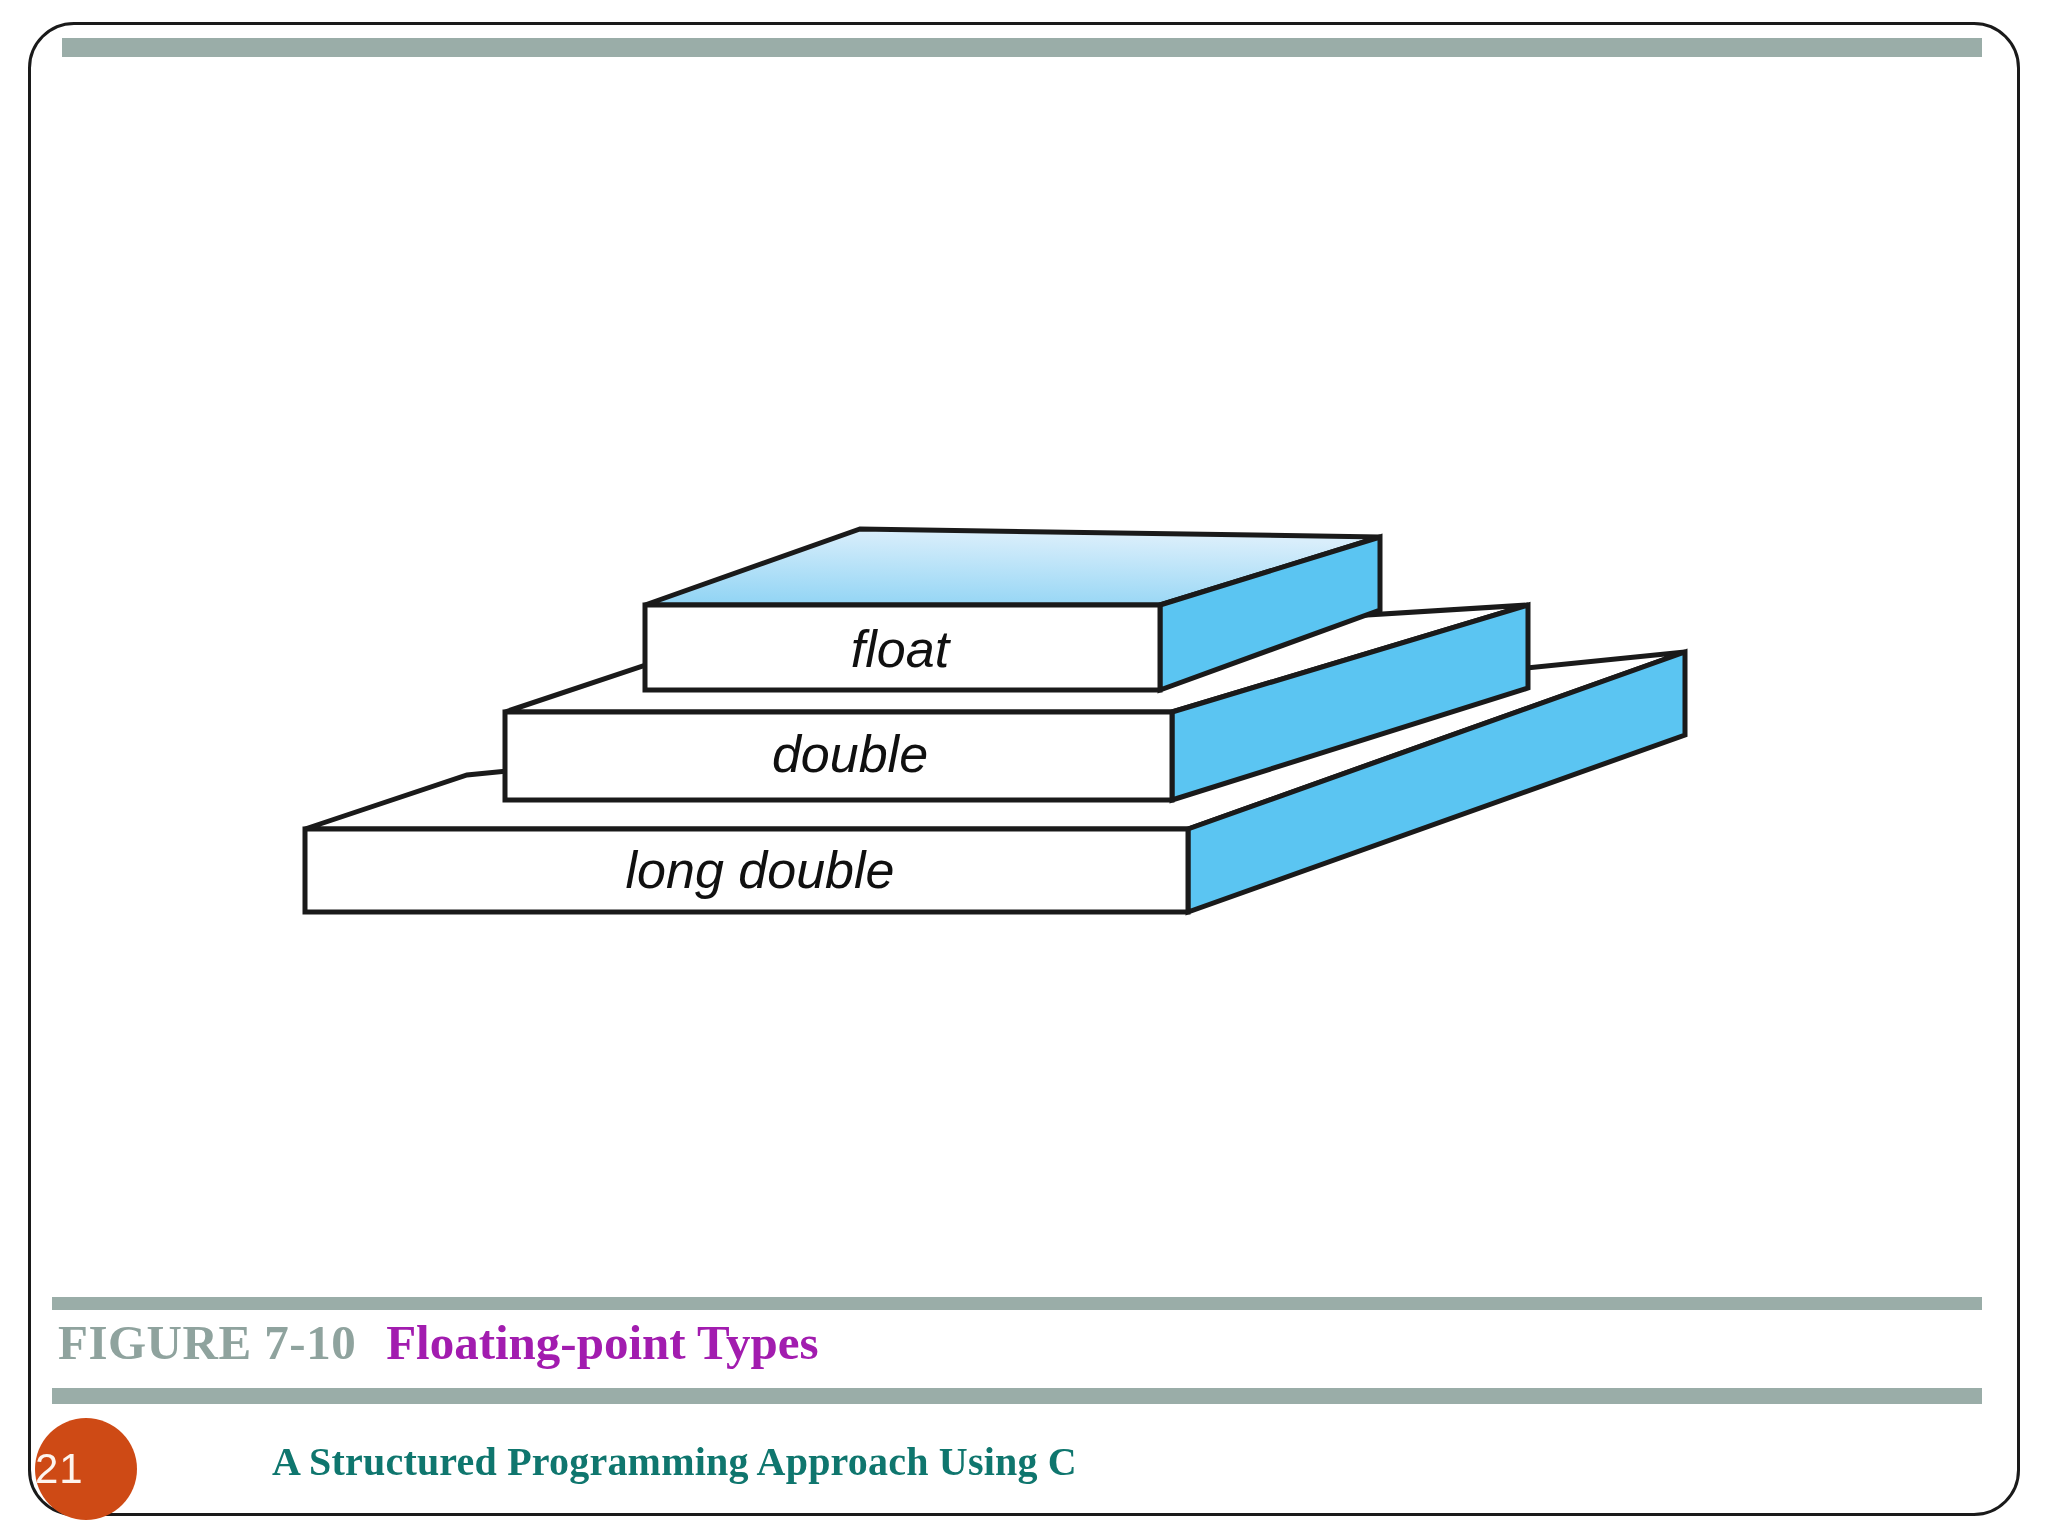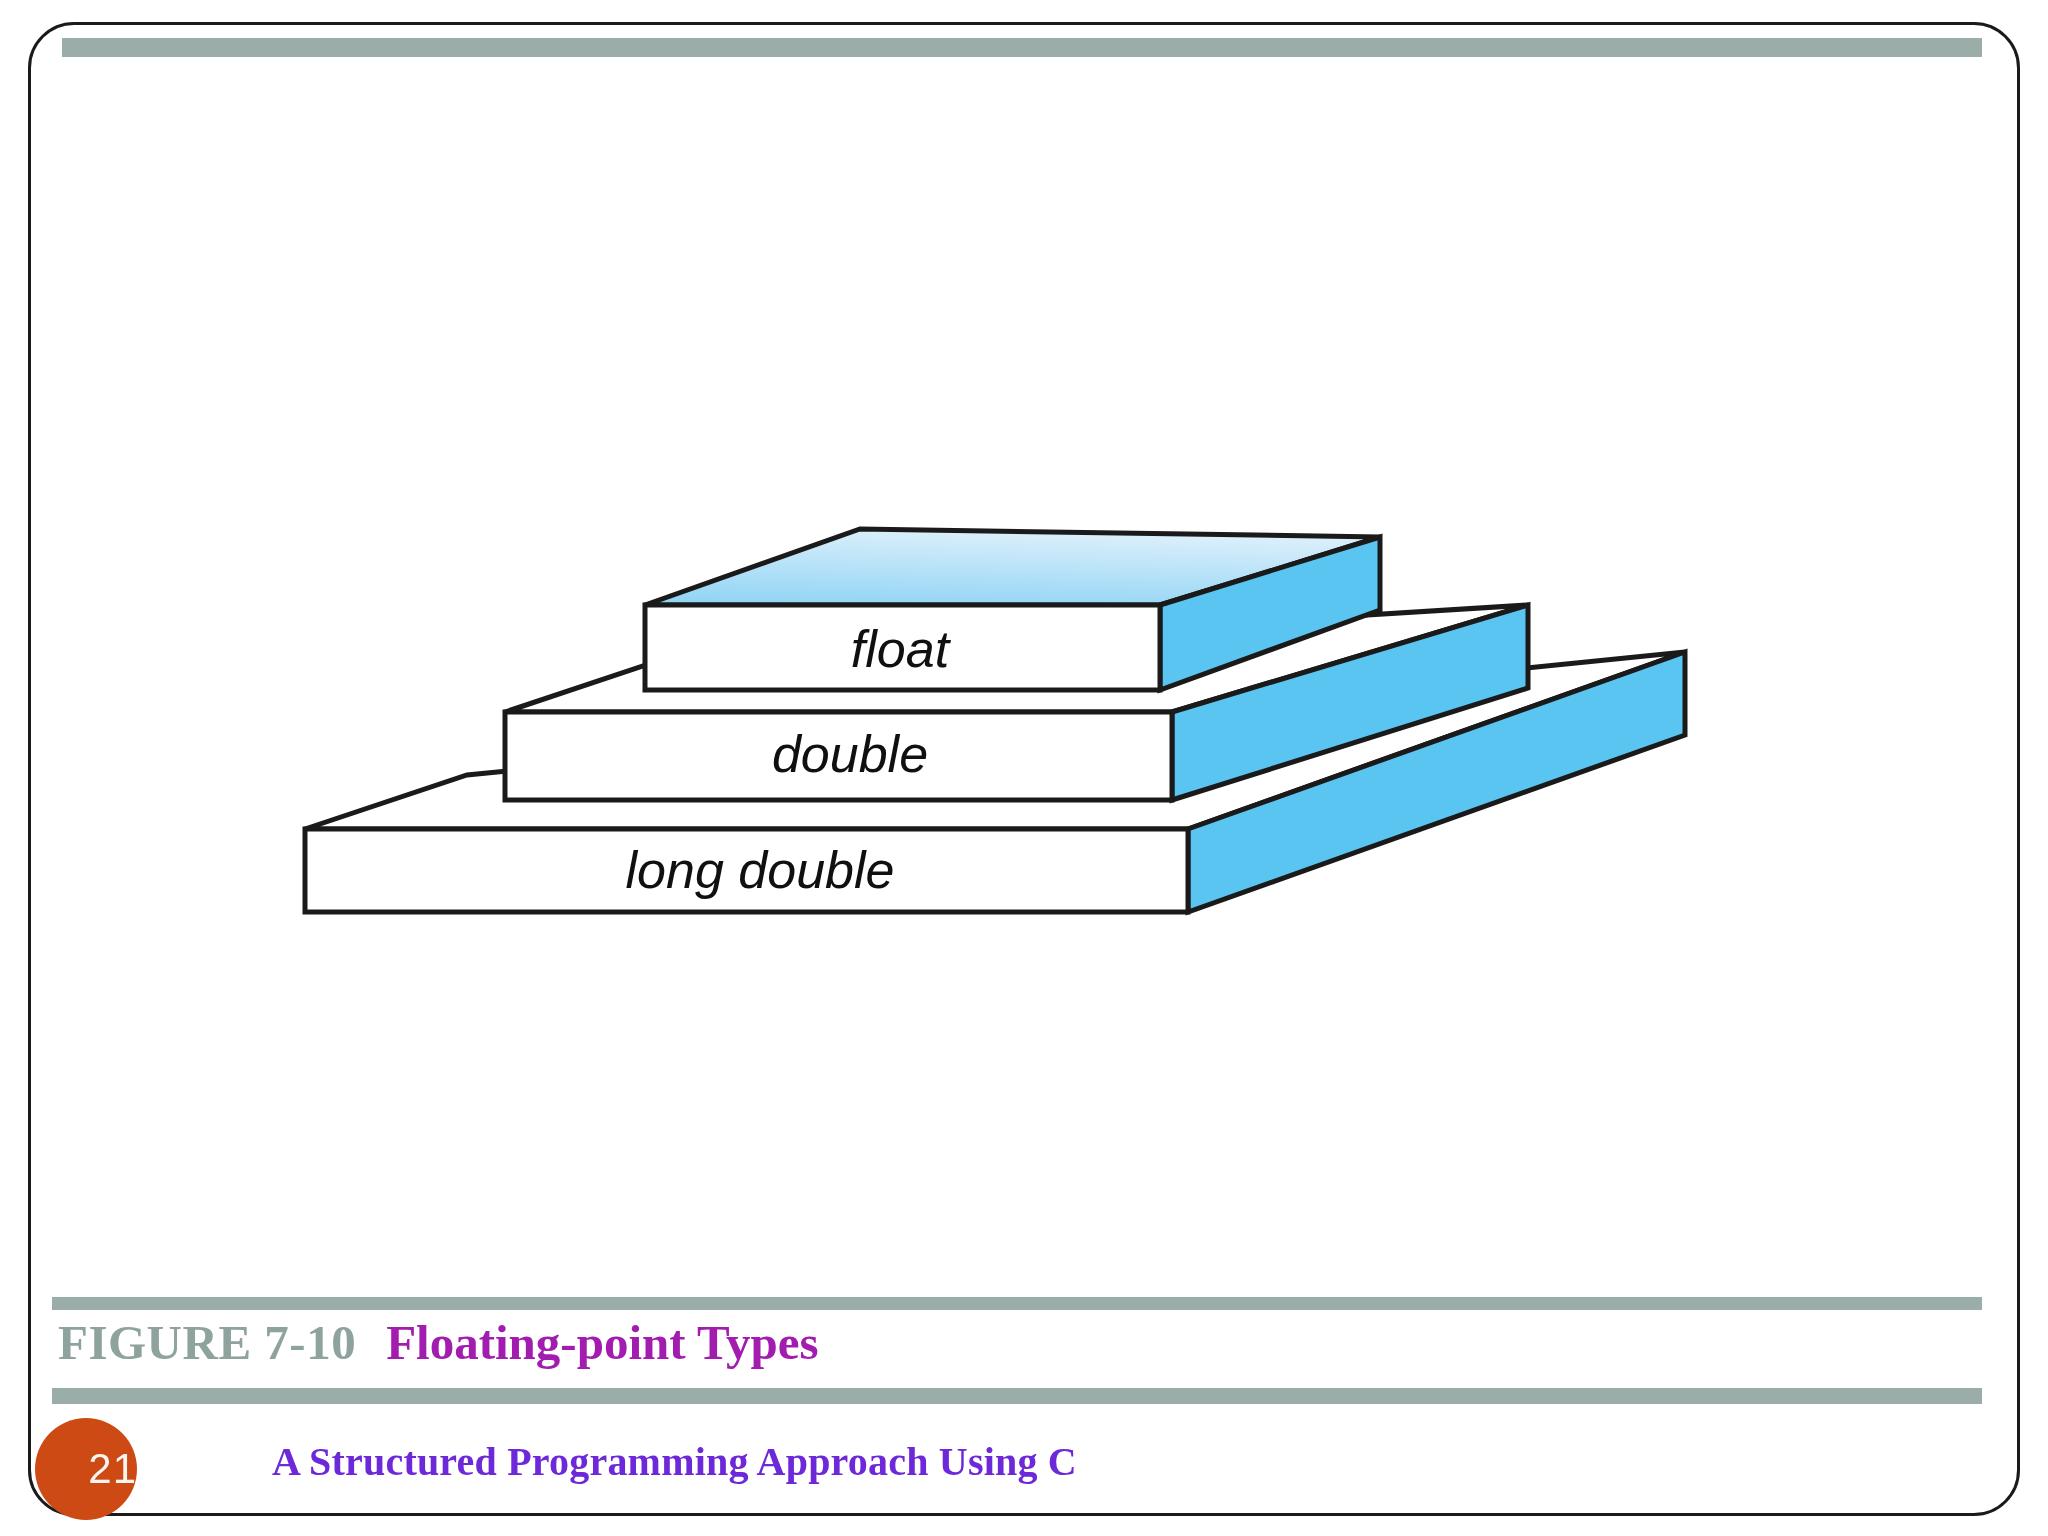--- a/index.html
+++ b/index.html
@@ -83,37 +83,37 @@
   .page-badge {
     position: absolute;
     left: 35px;
     top: 1418px;
     width: 102px;
     height: 102px;
     border-radius: 50%;
     background: #ce4a15;
     display: flex;
     align-items: center;
-    justify-content: flex-end;
+    justify-content: flex-start;
   }
   .page-badge span {
     font-family: "Liberation Sans", sans-serif;
     font-size: 42px;
     color: #fdf5ef;
     line-height: 1;
     letter-spacing: 1px;
   }
   .footer-text {
     position: absolute;
     left: 272px;
     top: 1438px;
     font-family: "Liberation Serif", serif;
     font-weight: bold;
     font-size: 40px;
-    color: #6d28d9;
+    color: #0f766e;
     white-space: nowrap;
     letter-spacing: 0.2px;
   }
   
   .diagram {
     position: absolute;
     left: 0px;
     top: 0px;
     width: 2048px;
     height: 1280px;

